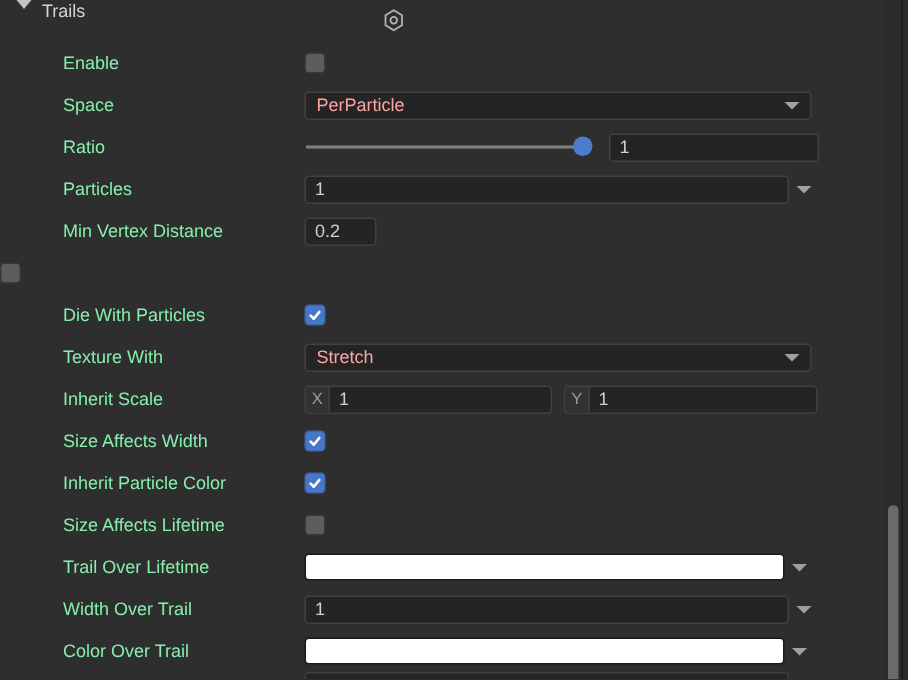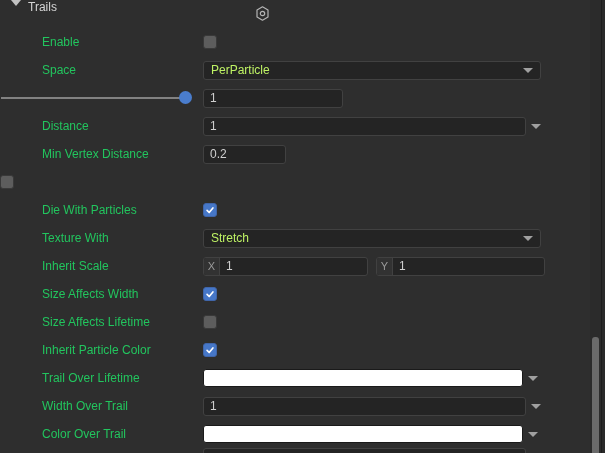--- a/index.html
+++ b/index.html
@@ -13,45 +13,45 @@
   .foldout { margin-left:11px; width:0; height:0;
     border-left:5px solid transparent; border-right:5px solid transparent;
     border-top:6px solid #c2c2c2; cursor:pointer; }
   .header-title { margin-left:7px; color:#d4d4d4; }
   .preset-btn { position:absolute; left:254px; top:5px; width:17px; height:17px; }
 
   
   .rows { position:absolute; top:28px; left:0; width:605px; }
   .row { height:28px; display:flex; align-items:center; }
   .row-label { width:203px; padding-left:42px; box-sizing:border-box; flex:none;
-    white-space:nowrap; overflow:hidden; color:#22c55e; }
+    white-space:nowrap; overflow:hidden; color:#86efac; }
   .control { flex:1; display:flex; align-items:center; height:100%; position:relative; }
 
   
   .checkbox { width:14px; height:14px; border-radius:3px; background:#5d5d5d;
     border:1px solid #393939; box-sizing:border-box; display:flex;
     align-items:center; justify-content:center; cursor:pointer; }
   .checkbox.checked { background:#4677c8; border-color:#4066aa; }
   .checkbox svg { display:none; }
   .checkbox.checked svg { display:block; }
 
   
   .dropdown { width:338px; height:19px; background:#242424; border:1px solid #414141;
     border-radius:3px; box-sizing:border-box; display:flex; align-items:center;
     padding:0 7px; cursor:pointer; }
-  .dd-label { flex:1; color:#bef264; }
+  .dd-label { flex:1; color:#fca5a5; }
   .tri { width:0; height:0; border-left:5px solid transparent;
     border-right:5px solid transparent; border-top:5px solid #a0a0a0; }
 
   
   .field { height:19px; background:#242424; border:1px solid #414141; border-radius:3px;
     box-sizing:border-box; display:flex; align-items:center; padding:0 6px;
     color:#d0d0d0; cursor:text; }
   .w-main  { width:323px; }
-  .w-small { width:83px;text-align:right; }
+  .w-small { width:48px;text-align:right; }
   .w-ratio { width:140px; }
   .ext-arrow { margin-left:5px; cursor:pointer; }
 
   
   .slider-area { width:192px; height:28px; position:relative; flex:none; }
   .slider-track { position:absolute; left:1px; top:13px; width:186px; height:2px; background:#828282; }
   .slider-thumb { position:absolute; left:179px; top:7px; width:13px; height:13px;
     border-radius:50%; background:#4a7dcd; cursor:pointer; }
   .slider-area + .field { margin-left:11px; }
 
@@ -109,33 +109,34 @@
       <span class="row-label">Space</span>
       <div class="control">
         <div class="dropdown">
           <span class="dd-label">PerParticle</span>
           <span class="tri"></span>
         </div>
       </div>
     </div>
 
     <div class="row">
+      <span class="row-label">Ratio</span>
       <div class="control">
         <div class="slider-area">
           <div class="slider-track"></div>
           <div class="slider-thumb"></div>
         </div>
         <div class="field w-ratio">
           <span>1</span>
         </div>
       </div>
     </div>
 
     <div class="row">
-      <span class="row-label">Distance</span>
+      <span class="row-label">Particles</span>
       <div class="control">
         <div class="field w-main">
           <span>1</span>
         </div>
         <span class="tri ext-arrow"></span>
       </div>
     </div>
 
     <div class="row">
       <span class="row-label">Min Vertex Distance</span>
@@ -194,40 +195,40 @@
       <div class="control">
         <span class="checkbox checked">
           <svg width="10" height="10" viewBox="0 0 12 12">
             <polyline points="2.5,6.5 5,9 9.5,3.5" fill="none" stroke="#ffffff" stroke-width="2" stroke-linecap="round" stroke-linejoin="round"></polyline>
           </svg>
         </span>
       </div>
     </div>
 
     <div class="row">
-      <span class="row-label">Size Affects Lifetime</span>
-      <div class="control">
-        <span class="checkbox">
-          
-        </span>
-      </div>
-    </div>
-
-    <div class="row">
       <span class="row-label">Inherit Particle Color</span>
       <div class="control">
         <span class="checkbox checked">
           <svg width="10" height="10" viewBox="0 0 12 12">
             <polyline points="2.5,6.5 5,9 9.5,3.5" fill="none" stroke="#ffffff" stroke-width="2" stroke-linecap="round" stroke-linejoin="round"></polyline>
           </svg>
         </span>
       </div>
     </div>
 
     <div class="row">
+      <span class="row-label">Size Affects Lifetime</span>
+      <div class="control">
+        <span class="checkbox">
+          
+        </span>
+      </div>
+    </div>
+
+    <div class="row">
       <span class="row-label">Trail Over Lifetime</span>
       <div class="control">
         <div class="gradient-field"></div>
         <span class="tri ext-arrow"></span>
       </div>
     </div>
 
     <div class="row">
       <span class="row-label">Width Over Trail</span>
       <div class="control">

